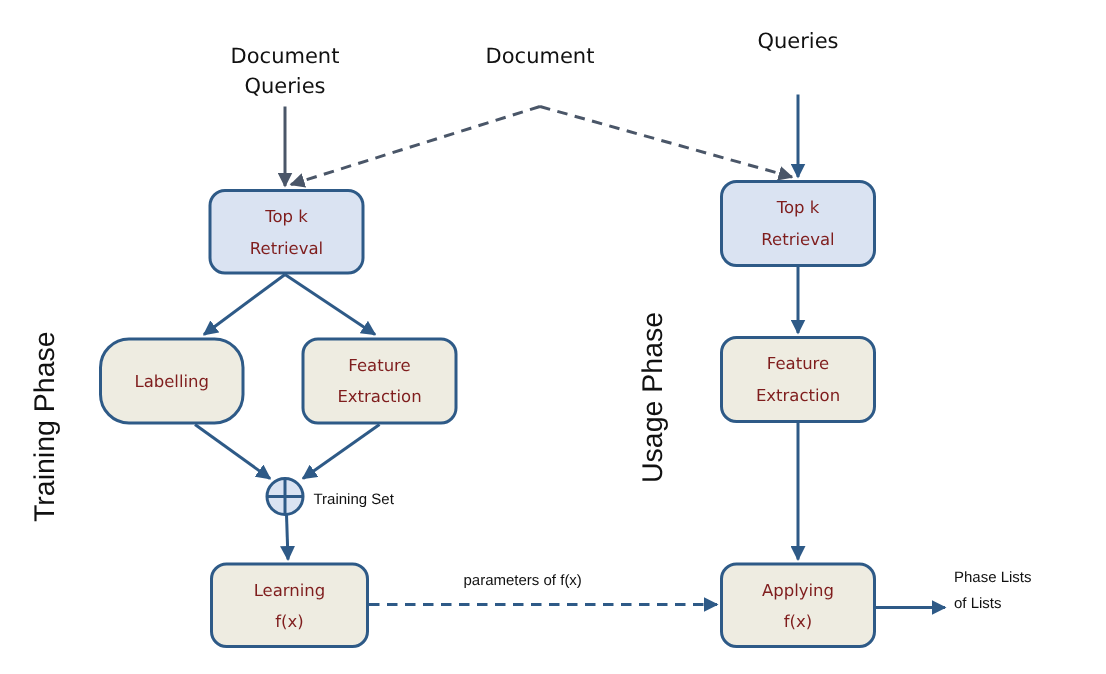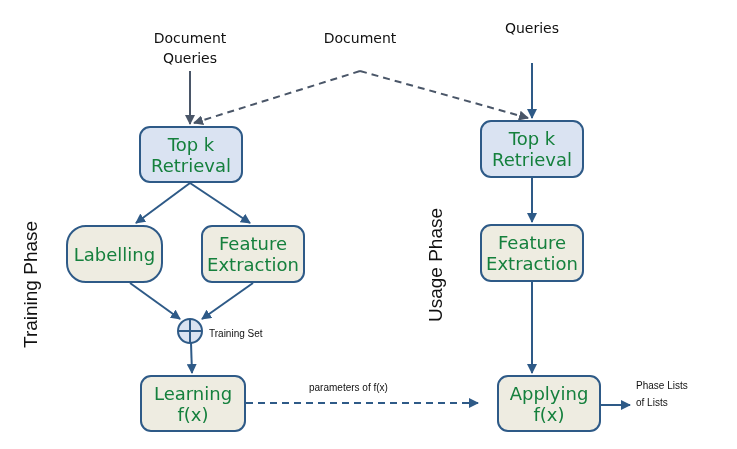--- a/index.html
+++ b/index.html
@@ -3,21 +3,21 @@
 <meta charset="utf-8">
 <style>
   html, body { margin: 0; padding: 0; background: #ffffff; }
   body { width: 737px; height: 449px; position: relative; overflow: hidden;
          font-family: "DejaVu Sans", sans-serif; }
   svg { position: absolute; left: 0; top: 0; }
   .lbl { position: absolute; text-align: center; font-size: 14px; color: #111;
          line-height: 20px; font-family: "DejaVu Sans", sans-serif; }
   .box { position: absolute; box-sizing: border-box; border: 2px solid #2e5a87;
          border-radius: 11px; display: flex; align-items: center; justify-content: center;
-         text-align: center; font-size: 18px; line-height: 21px; color: #15803d;
+         text-align: center; font-size: 11px; line-height: 21px; color: #7f1d1d;
          font-family: "DejaVu Sans", sans-serif; }
   .blue { background: #dae3f2; }
   .beige { background: #eeece1; }
   .phase { position: absolute; font-size: 19px; color: #111; white-space: nowrap;
            transform: rotate(-90deg); transform-origin: left top;
            font-family: "Liberation Sans", sans-serif; }
   .small { font-size: 10px; font-family: "Liberation Sans", sans-serif; text-align: left; }
   .multi span { display: block; }
 </style>
 </head>
@@ -104,21 +104,21 @@
     <span>Top k</span>
     <span>Retrieval</span>
   </div>
 </div>
 <div class="box beige multi" style="left:480px; top:224px; width:104px; height:58px;">
   <div>
     <span>Feature</span>
     <span>Extraction</span>
   </div>
 </div>
-<div class="box beige multi" style="left:480px; top:375px; width:104px; height:57px;margin-left:17px;">
+<div class="box beige multi" style="left:480px; top:375px; width:104px; height:57px;">
   <div>
     <span>Applying</span>
     <span>f(x)</span>
   </div>
 </div>
 
 <div class="lbl small" style="left:309px; top:378px; width:150px;">parameters of f(x)</div>
 <div class="lbl small multi" style="left:636px; top:377px; width:100px; line-height:17px;">
   <span>Phase Lists</span>
   <span>of Lists</span>

